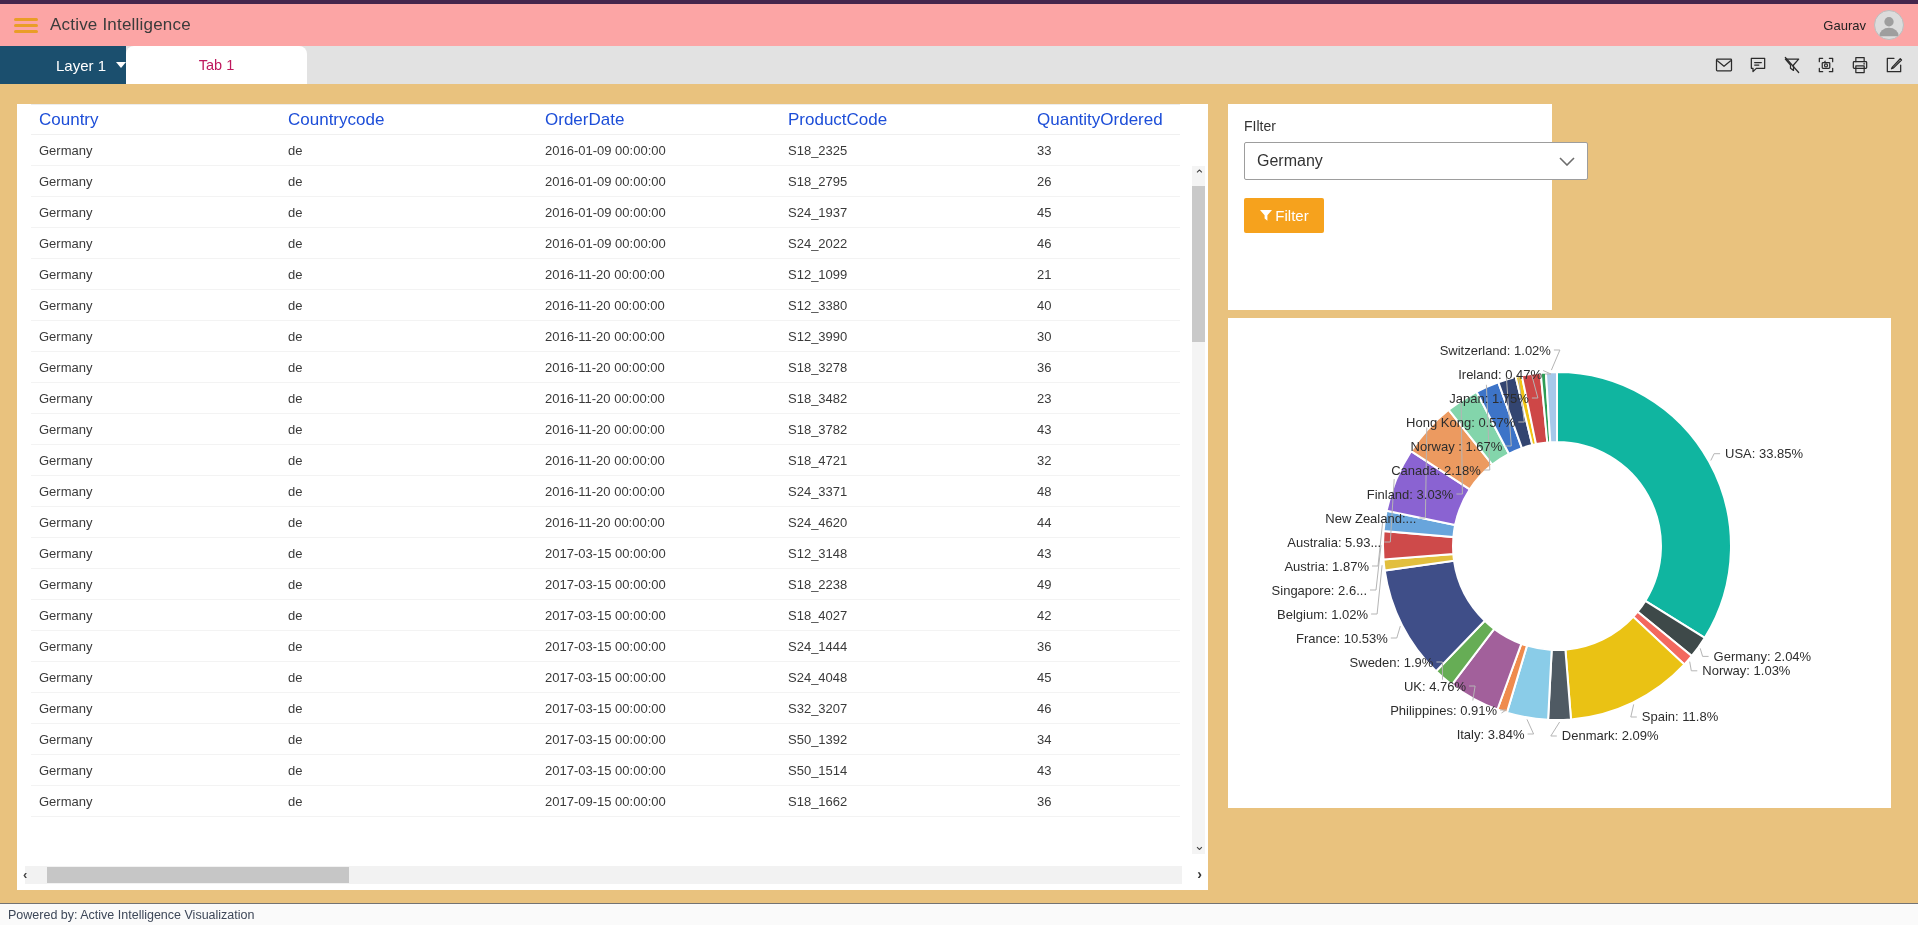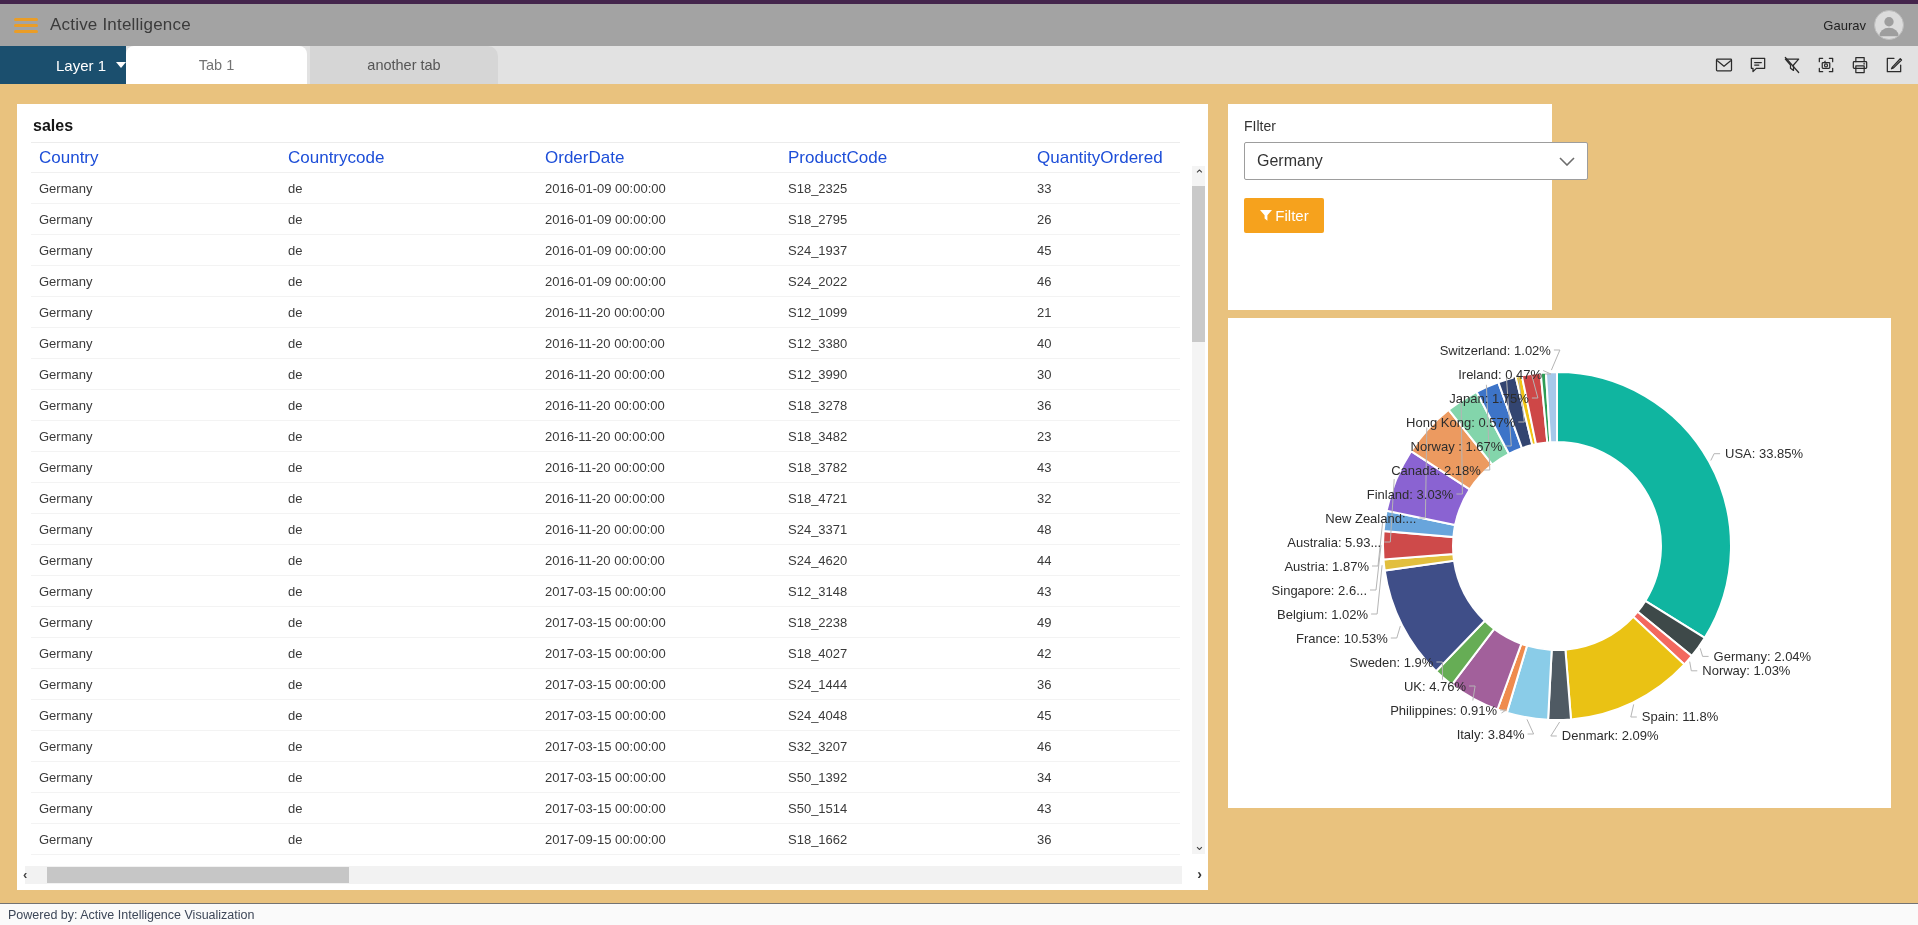--- a/index.html
+++ b/index.html
@@ -2,38 +2,38 @@
 <html><head>
 <meta charset="utf-8">
 <style>
   * { box-sizing: border-box; margin: 0; padding: 0; }
   html,body { width:1918px; height:925px; overflow:hidden;
     font-family:"Liberation Sans", sans-serif; background:#E9C27E; }
 
   .topline { height:4px; background:#44254C; }
 
   
-  .appbar { height:42px; background:#a3a3a3; display:flex; align-items:center; padding:0 14px; }
+  .appbar { height:42px; background:#fca5a5; display:flex; align-items:center; padding:0 14px; }
   .hamburger { width:24px; display:flex; flex-direction:column; gap:3px; cursor:pointer; }
   .hamburger span { display:block; height:3px; border-radius:2px; background:#EA9D27; }
   .app-title { margin-left:12px; font-size:17px; color:#3b3b3b; letter-spacing:.2px; }
   .spacer { flex:1; }
   .user { display:flex; align-items:center; gap:8px; }
   .user-name { font-size:13px; color:#222; }
   .avatar { width:30px; height:30px; border-radius:50%; background:#dcdcdc; border:1px solid #bdbdbd;
     display:flex; align-items:center; justify-content:center; overflow:hidden; }
 
   
   .tabbar { height:38px; background:#e2e2e2; display:flex; align-items:stretch; position:relative; }
   .layer-btn { width:126px; background:#1B4F6E; color:#fff; font-size:15px;
     display:flex; align-items:center; justify-content:flex-end; gap:10px; cursor:pointer; }
   .layer-caret { width:0; height:0; border-left:5px solid transparent; border-right:5px solid transparent;
     border-top:6px solid #ffffff; }
   .tab { display:flex; align-items:center; justify-content:center; font-size:14.5px; cursor:pointer; }
-  .tab.active { width:181px; background:#ffffff; color:#737373; border-radius:8px 8px 0 0; }
+  .tab.active { width:181px; background:#ffffff; color:#be185d; border-radius:8px 8px 0 0; }
   .tab.inactive { width:188px; background:#d6d6d6; color:#555; border-radius:0 10px 0 0; margin-left:3px; }
   .tab-icons { position:absolute; right:14px; top:0; bottom:0; display:flex; align-items:center; gap:13px; }
   .tbtn { width:21px; height:21px; cursor:pointer; display:flex; align-items:center; justify-content:center; }
   .tbtn svg { width:20px; height:20px; stroke:#2b2b2b; fill:none; stroke-width:1.5;
     stroke-linecap:round; stroke-linejoin:round; }
 
   
   main { position:relative; height:819px; background:#E9C27E; }
   .card { position:absolute; background:#ffffff; }
 
@@ -96,23 +96,20 @@
 </header>
 
 <div class="tabbar">
   <div class="layer-btn">
     <span>Layer 1</span>
     <span class="layer-caret"></span>
   </div>
   <div class="tab active">
     <span>Tab 1</span>
   </div>
-  <div class="tab inactive">
-    <span>another tab</span>
-  </div>
   <div class="tab-icons">
     <span class="tbtn">
       <svg viewBox="0 0 24 24">
           <rect x="3" y="5" width="18" height="14" rx="1"></rect>
           <polyline points="4,7 12,13.5 20,7"></polyline>
         </svg>
     </span>
     <span class="tbtn">
       <svg viewBox="0 0 24 24">
           <path d="M4 4 h16 v12 h-10 l-4 4 v-4 h-2 Z"></path>
@@ -150,21 +147,20 @@
           <path d="M20 12 v8 h-16 v-16 h8"></path>
           <path d="M10 14.5 L19.5 4.5 l0 0 L21 6 L11.5 15.5 l-2.5 1 Z"></path>
         </svg>
     </span>
   </div>
 </div>
 
 <main>
 
   <section class="card table-card">
-    <div class="table-title">sales</div>
     <table class="sales-table">
       <colgroup>
           <col style="width:249px">
           <col style="width:257px">
           <col style="width:243px">
           <col style="width:249px">
           <col>
         </colgroup>
       <thead>
           <tr>

